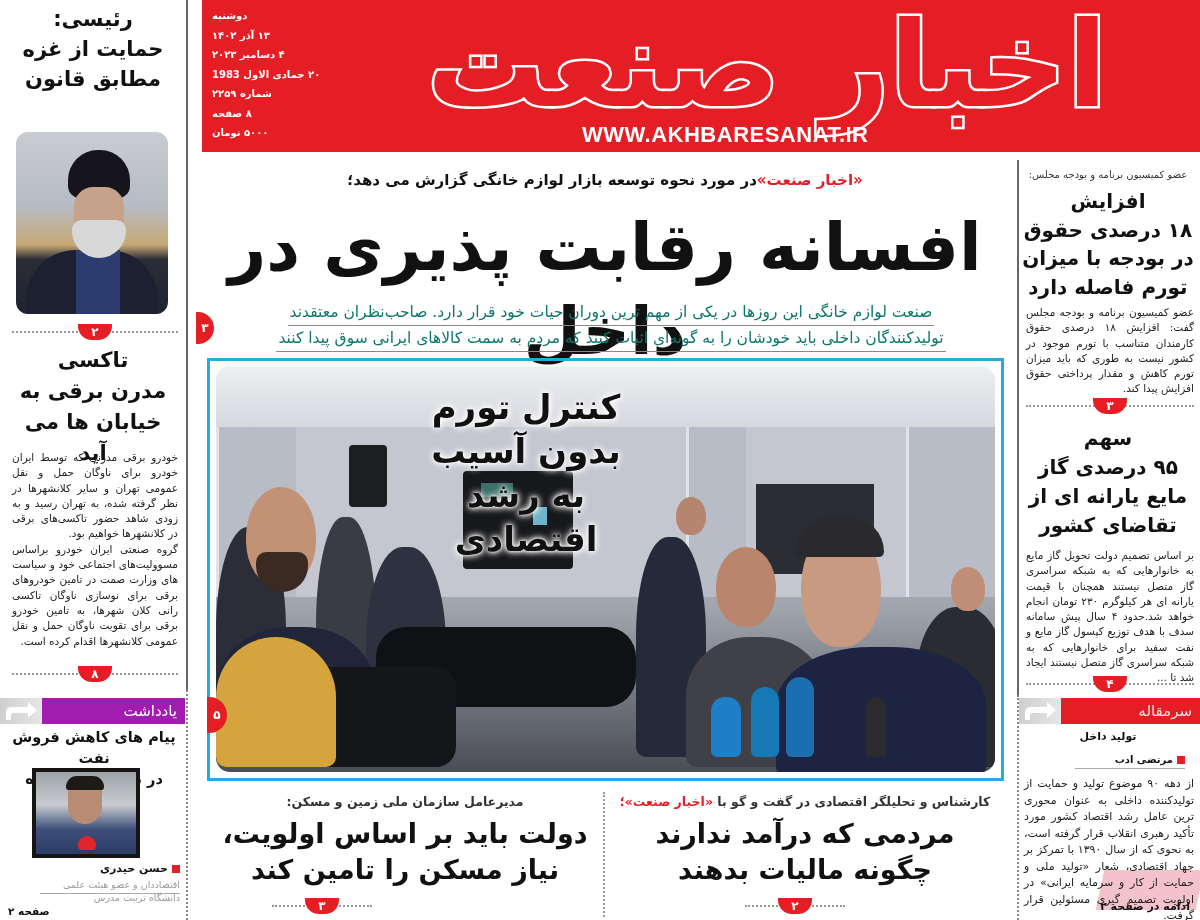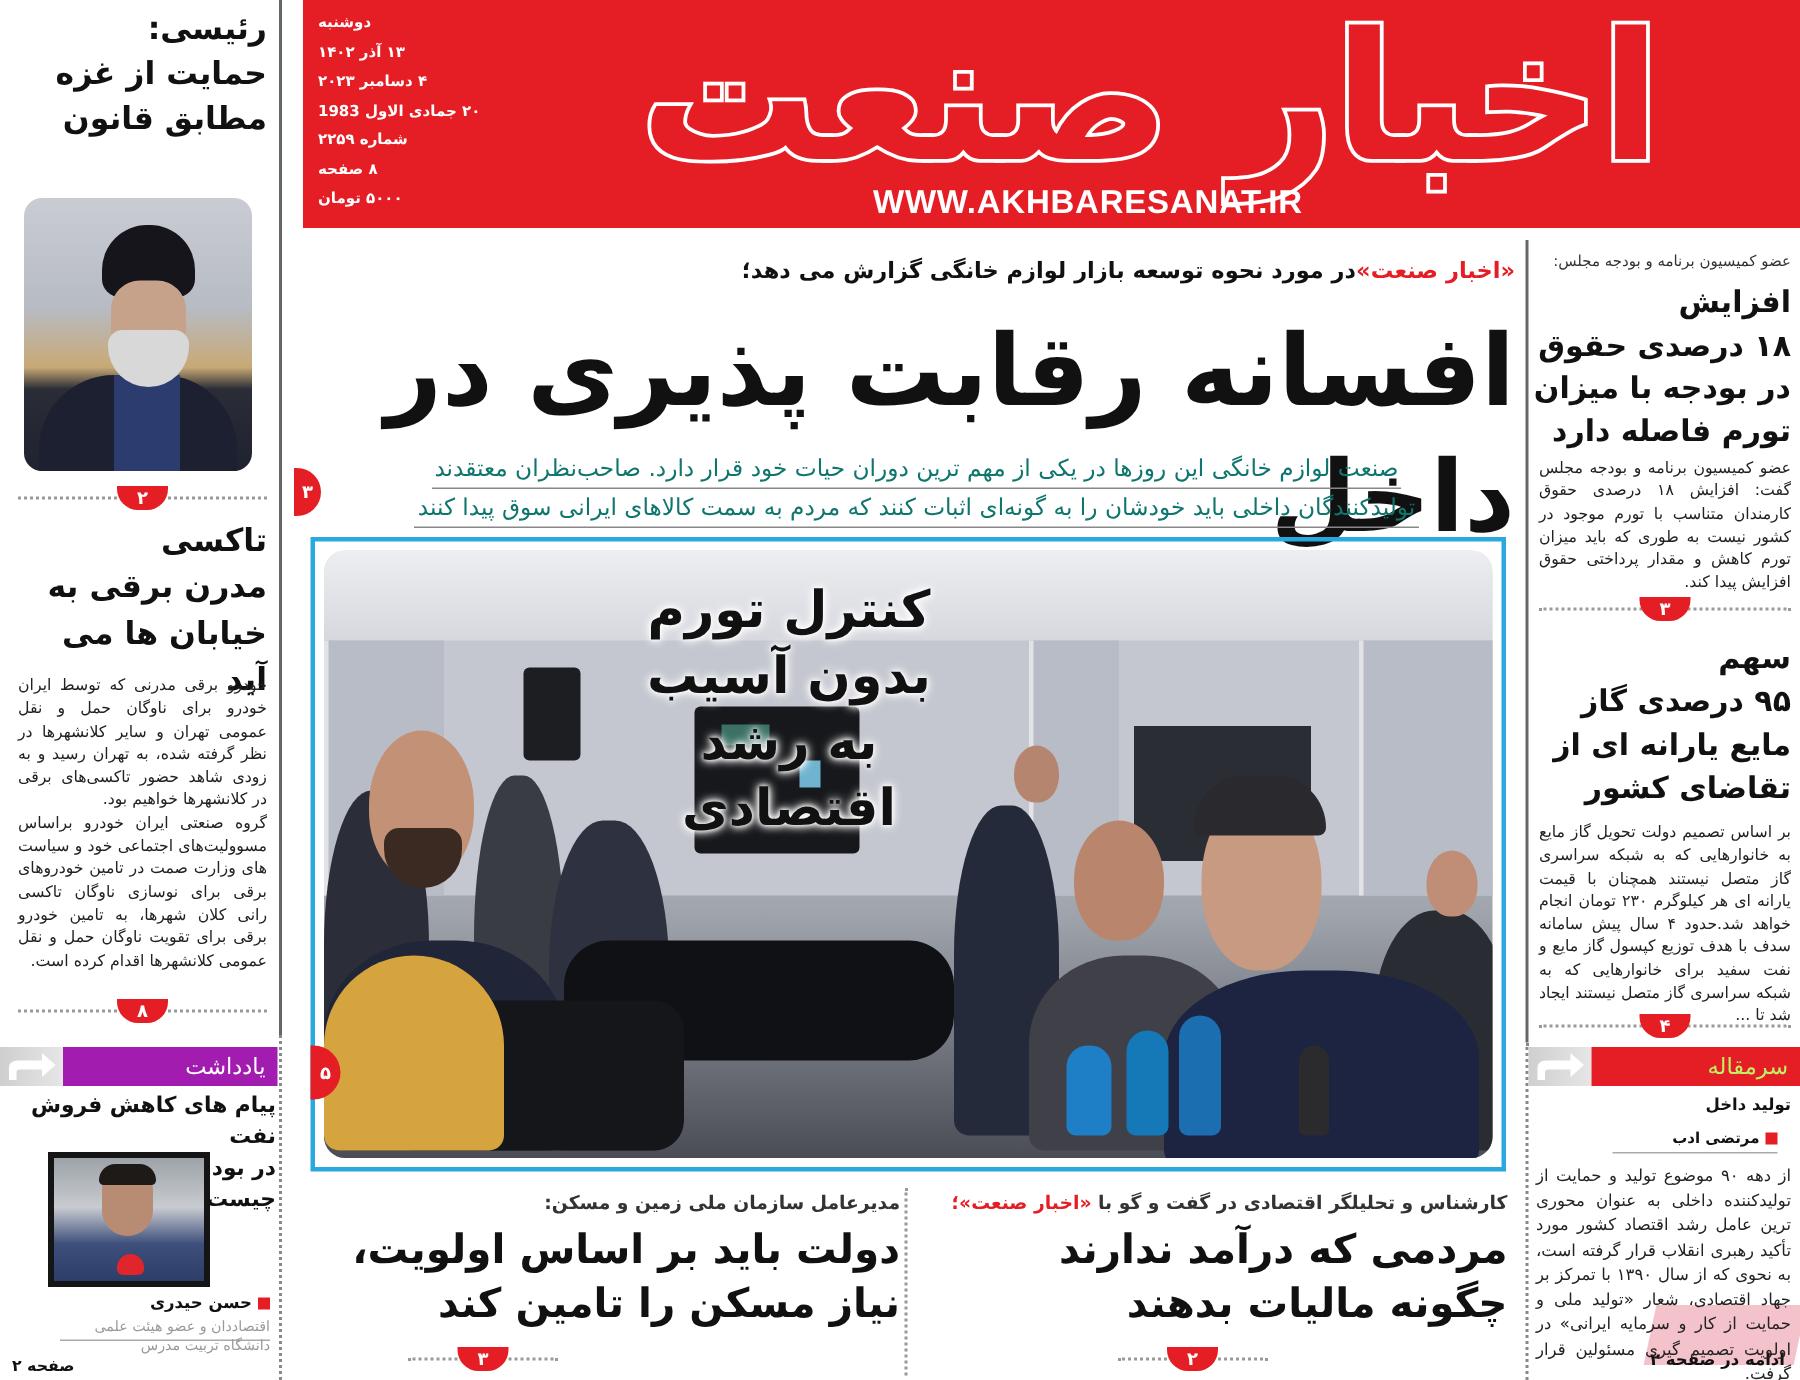--- a/index.html
+++ b/index.html
@@ -32,21 +32,21 @@
   .mast-url {
     position: absolute; left: 380px; top: 122px;
     color: #fff; font-family: "Liberation Sans", sans-serif; font-weight: bold; font-size: 22px;
     letter-spacing: 0.5px; direction: ltr;
   }
   .vrule-left { position: absolute; left: 186px; top: 0; width: 2px; height: 690px; background: #666; }
   .vrule-left-dot { position: absolute; left: 186px; top: 690px; width: 0; height: 230px; border-left: 2px dotted #888; }
   .vrule-right { position: absolute; left: 1017px; top: 160px; width: 2px; height: 535px; background: #666; }
   .vrule-right-dot { position: absolute; left: 1017px; top: 695px; width: 0; height: 225px; border-left: 2px dotted #888; }
 
-  .block { position: absolute; }
+  .block { position: absolute; text-align: center; }
   .hl { font-weight: bold; color: #111; }
   .body-text {
     font-size: 10.5px; line-height: 15.3px; color: #222; text-align: justify;
     text-align-last: right;
   }
 
   
   .pg-sep {
     position: absolute; height: 16px; display: flex; align-items: center; justify-content: center;
   }
@@ -154,21 +154,21 @@
   
   .r1-kicker { left: 1022px; top: 169px; width: 172px; font-size: 10px; color: #333; }
   .r1-head { left: 1022px; top: 187px; width: 172px; font-size: 20px; line-height: 28.5px; }
   .r1-body { position: absolute; left: 1026px; top: 305px; width: 168px; }
   .r2-head { left: 1022px; top: 424px; width: 172px; font-size: 20px; line-height: 29px; }
   .r2-body { position: absolute; left: 1026px; top: 548px; width: 168px; }
 
   .edit-header { position: absolute; left: 1019px; top: 698px; width: 181px; height: 26px; direction: ltr; }
   .edit-arrow { position: absolute; left: 0; top: 0; width: 42px; height: 26px; background: linear-gradient(90deg,#cfcfcf,#e6e6e6); }
   .edit-arrow svg { position: absolute; left: 4px; top: 3px; }
-  .edit-label { position: absolute; left: 42px; top: 0; width: 139px; height: 26px; background: #e51d24; color: #bef264; font-size: 15px; line-height: 26px; text-align: right; padding-right: 8px; direction: rtl; }
+  .edit-label { position: absolute; left: 42px; top: 0; width: 139px; height: 26px; background: #e51d24; color: #e5e5e5; font-size: 15px; line-height: 26px; text-align: right; padding-right: 8px; direction: rtl; }
   .edit-title { left: 1022px; top: 730px; width: 172px; font-size: 11px; }
   .edit-author { position: absolute; left: 1075px; top: 754px; width: 110px; font-size: 10px; font-weight: bold; text-align: right; border-bottom: 1px solid #aaa; padding-bottom: 3px; }
   .edit-author .sq { display: inline-block; width: 8px; height: 8px; background: #e51d24; margin-left: 4px; vertical-align: middle; }
   .edit-body { position: absolute; left: 1024px; top: 776px; width: 170px; font-size: 11px; line-height: 16.5px; }
   .edit-watermark {
     position: absolute; left: 1100px; top: 870px; width: 100px; height: 40px;
     background: rgba(231, 120, 140, 0.45); transform: skewX(-12deg); z-index: 0;
   }
   .edit-cont { position: absolute; left: 1100px; top: 900px; width: 90px; font-size: 11px; font-weight: bold; text-align: right; }
 </style>

